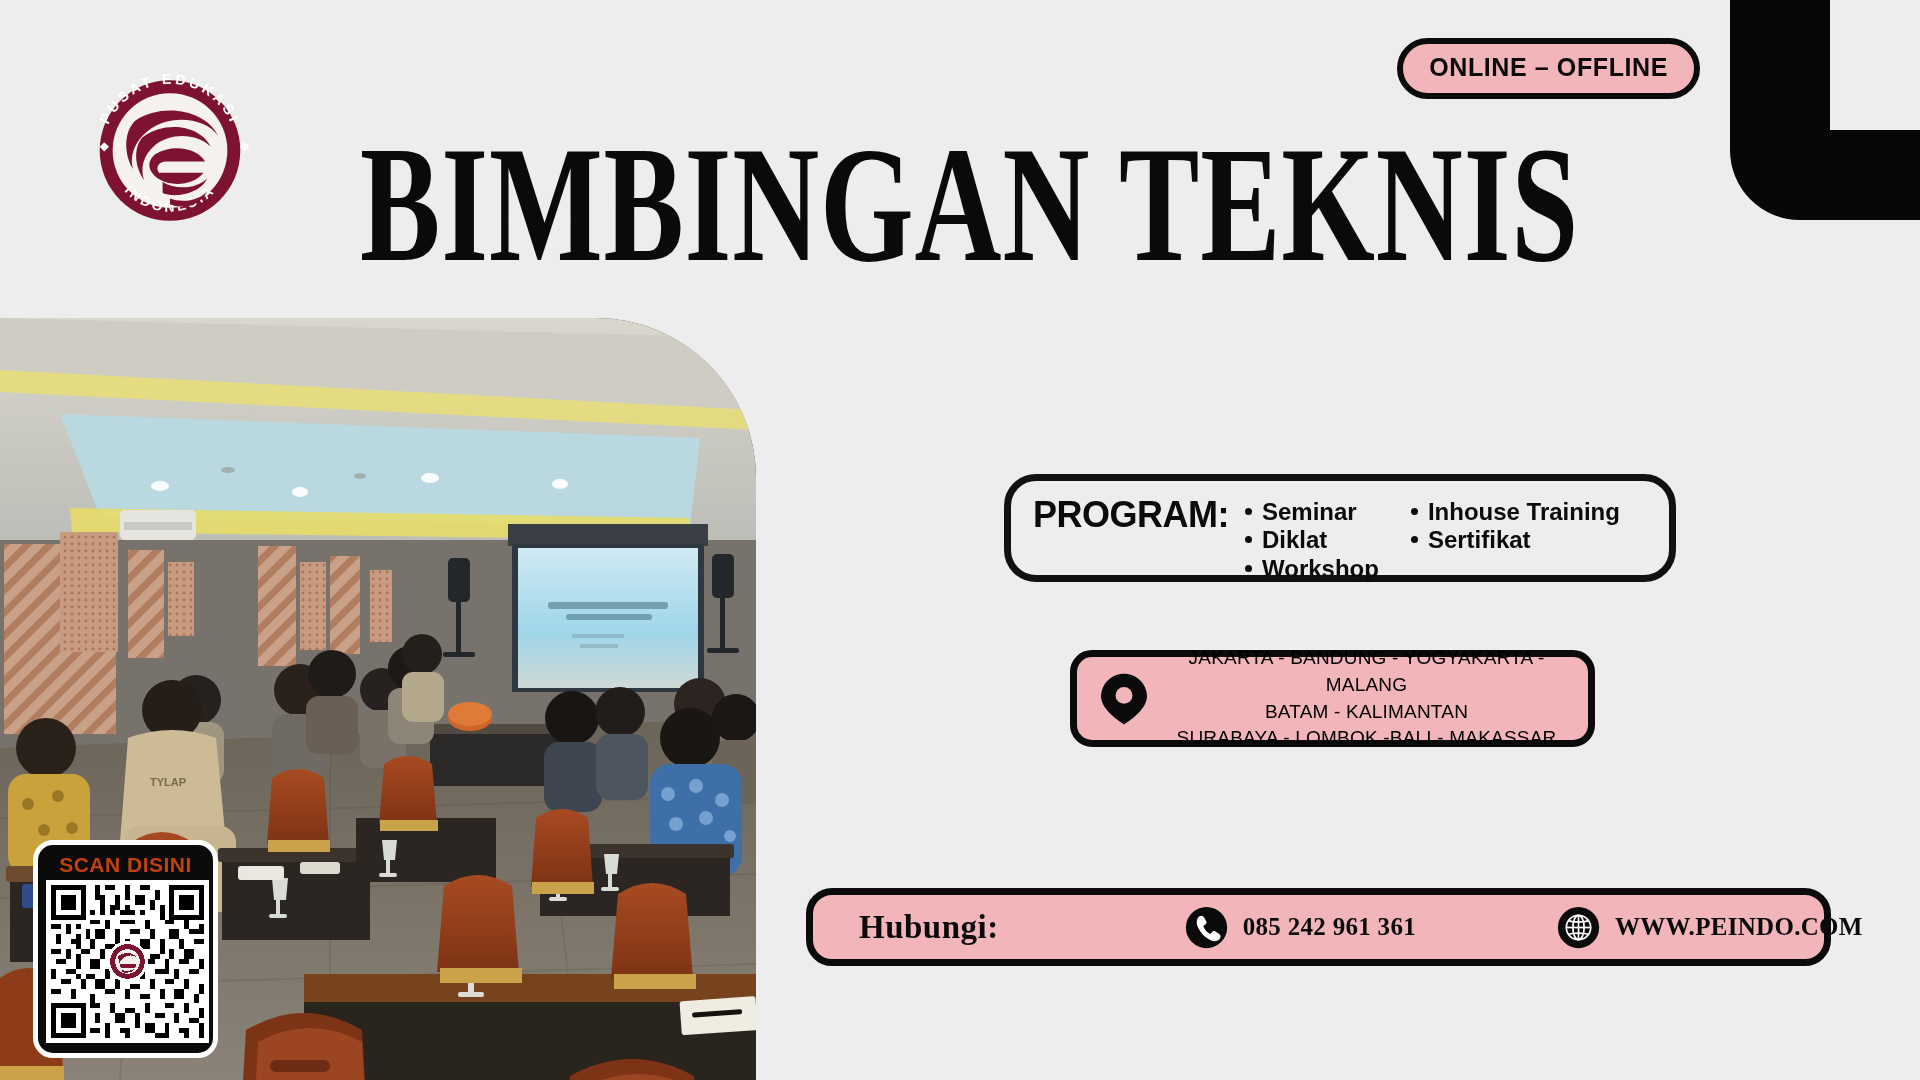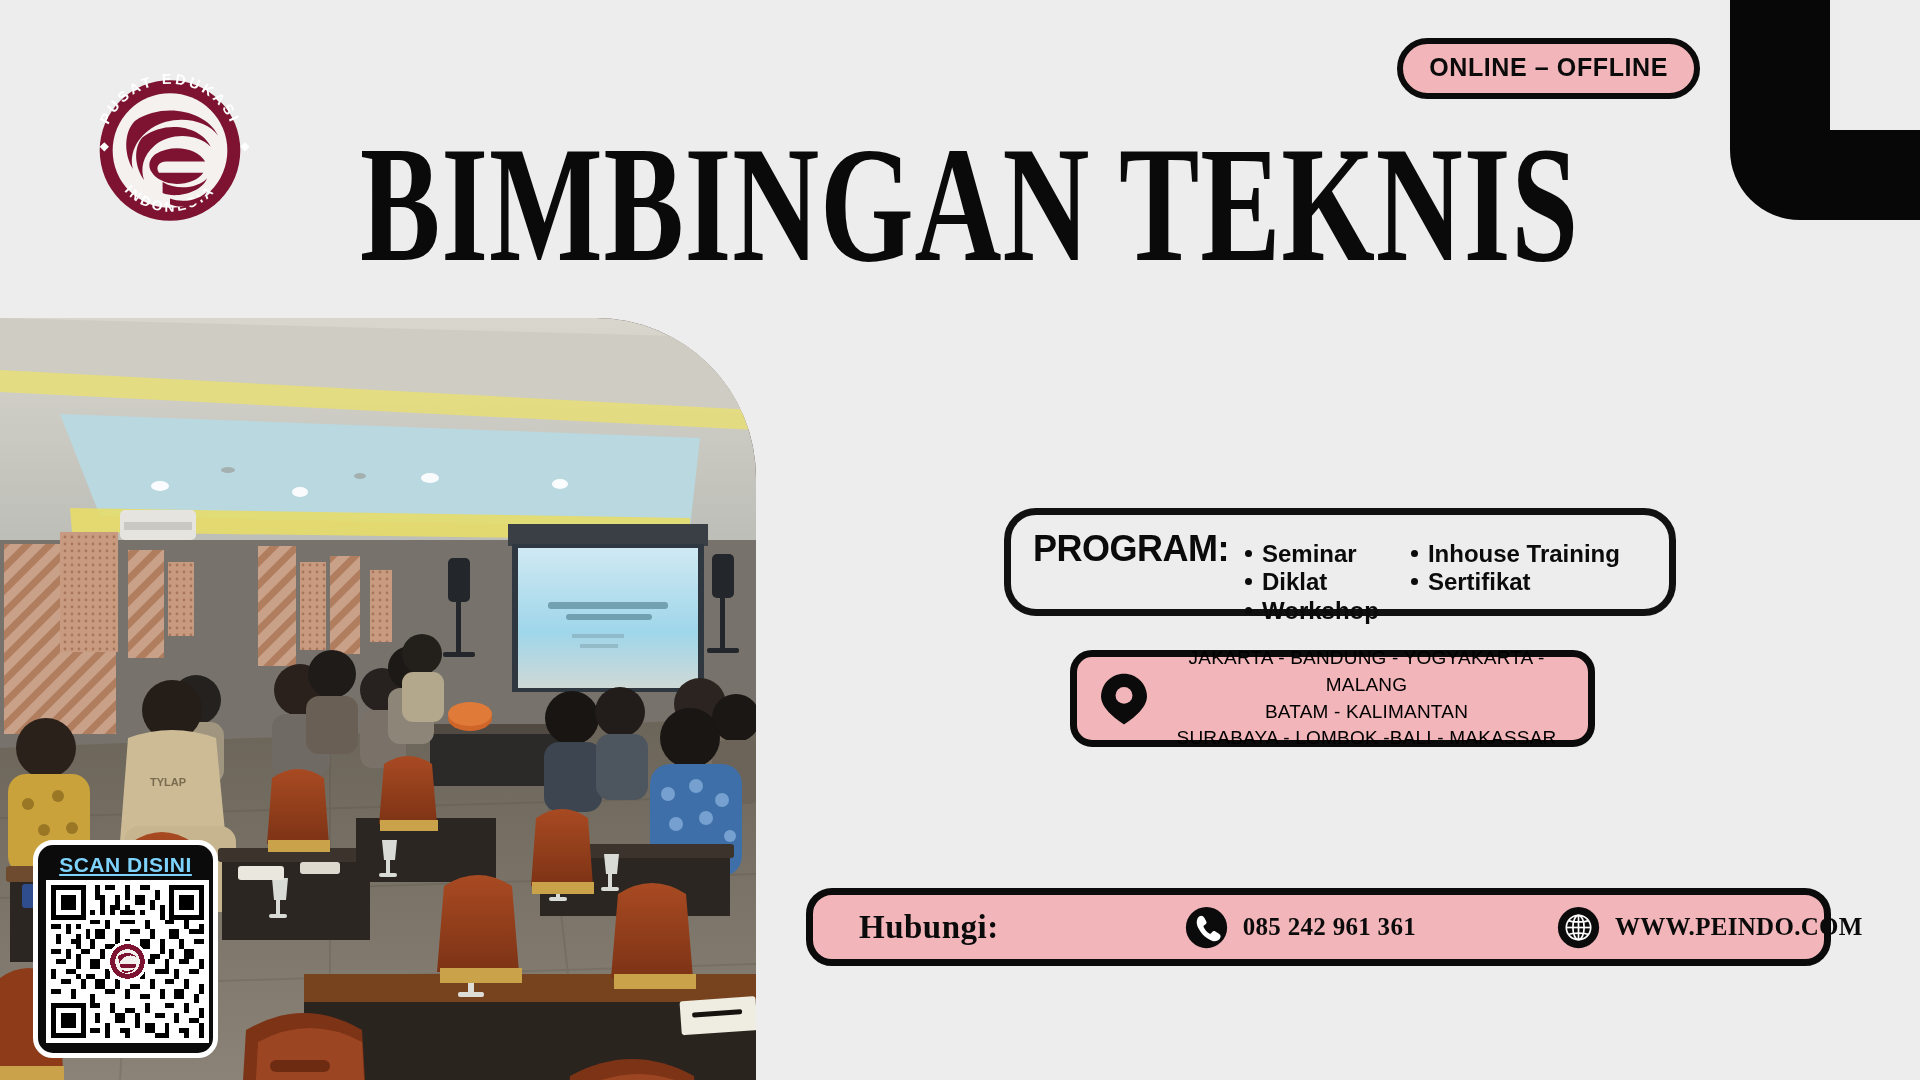--- a/index.html
+++ b/index.html
@@ -75,55 +75,54 @@
   .qr-card{
     position:absolute; left:33px; bottom:22px;
     width:185px; height:218px;
     background:#0b0b0b;
     border:5px solid #ffffff;
     border-radius:20px;
     padding:6px 8px 8px;
     text-align:center;
   }
   .qr-title{
-    color:#7dd3fc;
+    color:#c2410c;
     font-size:21px;
     font-weight:bold;
     letter-spacing:.5px;
     line-height:1.1;
     margin:2px 0 4px;
     font-family:"Liberation Sans", sans-serif;
-    text-decoration:underline;
   }
   .qr-img{
     width:163px;height:163px;background:#fff;margin:0 auto;position:relative;
   }
   .qr-img svg{display:block;width:100%;height:100%;}
 
   
   .program-box{
-    position:absolute; left:1004px; top:508px;
+    position:absolute; left:1004px; top:474px;
     width:672px; height:108px;
     border:7px solid #111;
     border-radius:32px;
     display:flex;
     align-items:flex-start;
     padding:14px 18px 0 22px;
   }
   .program-label{
     font-size:36px;
     font-weight:bold;
     letter-spacing:-.5px;
     color:#0b0b0b;
     white-space:nowrap;
     margin-right:14px;
     line-height:1.1;
   }
   .program-cols{ display:flex; gap:30px; padding-top:3px;}
-  .program-col{ list-style:none;margin-top:8px; }
+  .program-col{ list-style:none; }
   .program-col li{
     font-size:24px;
     font-weight:bold;
     color:#0b0b0b;
     line-height:1.18;
     white-space:nowrap;
     position:relative;
     padding-left:19px;
   }
   .program-col li::before{

